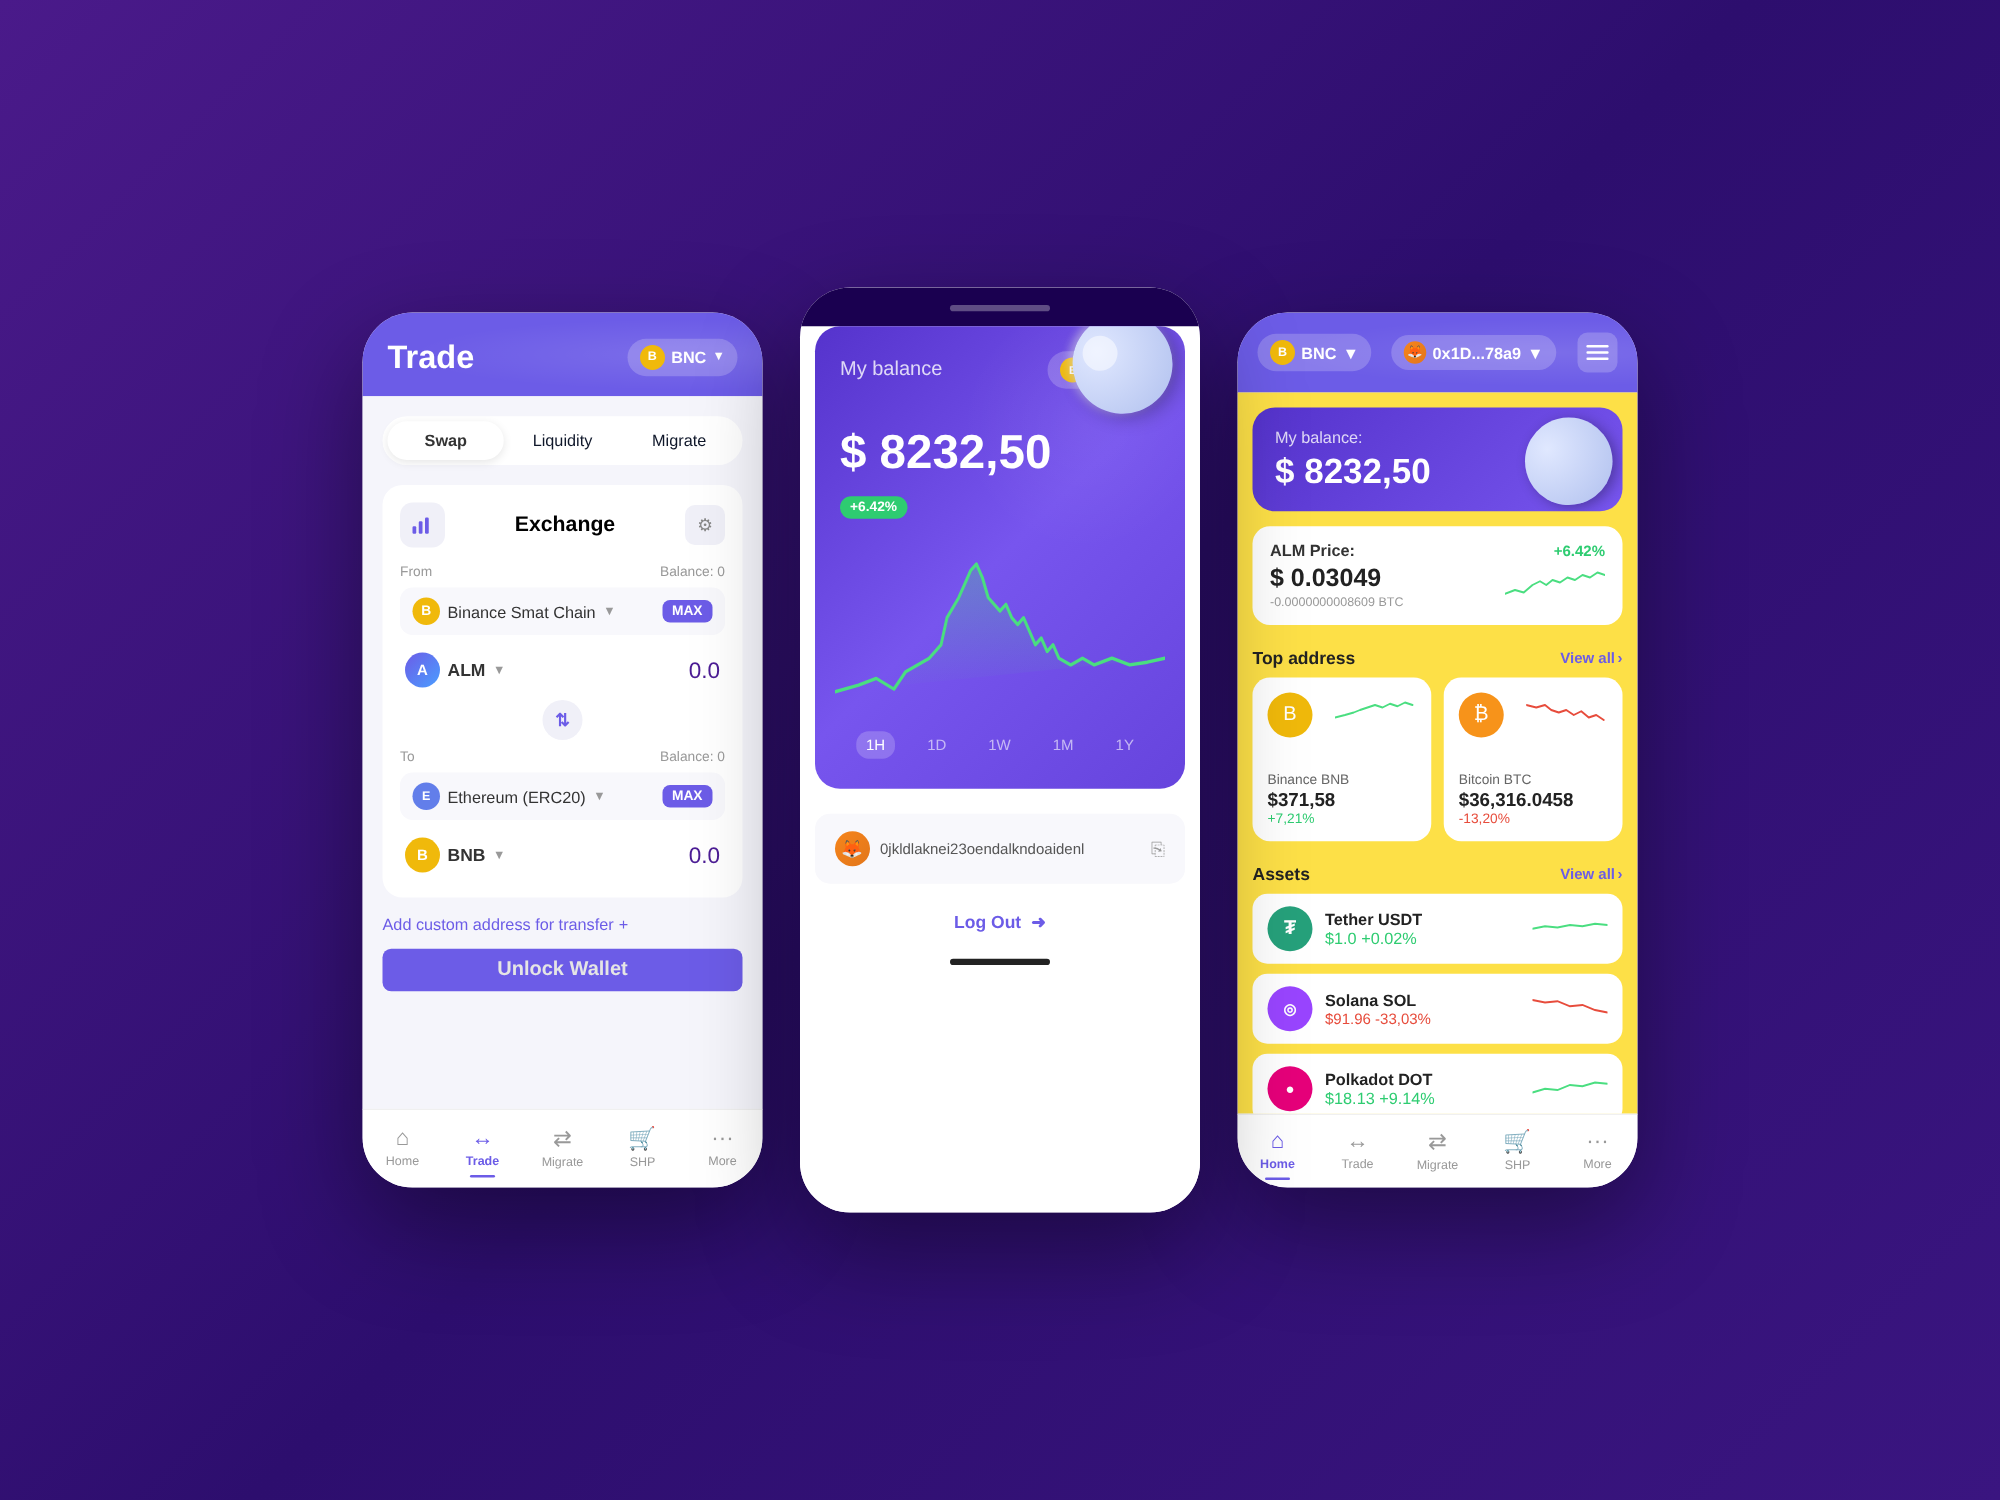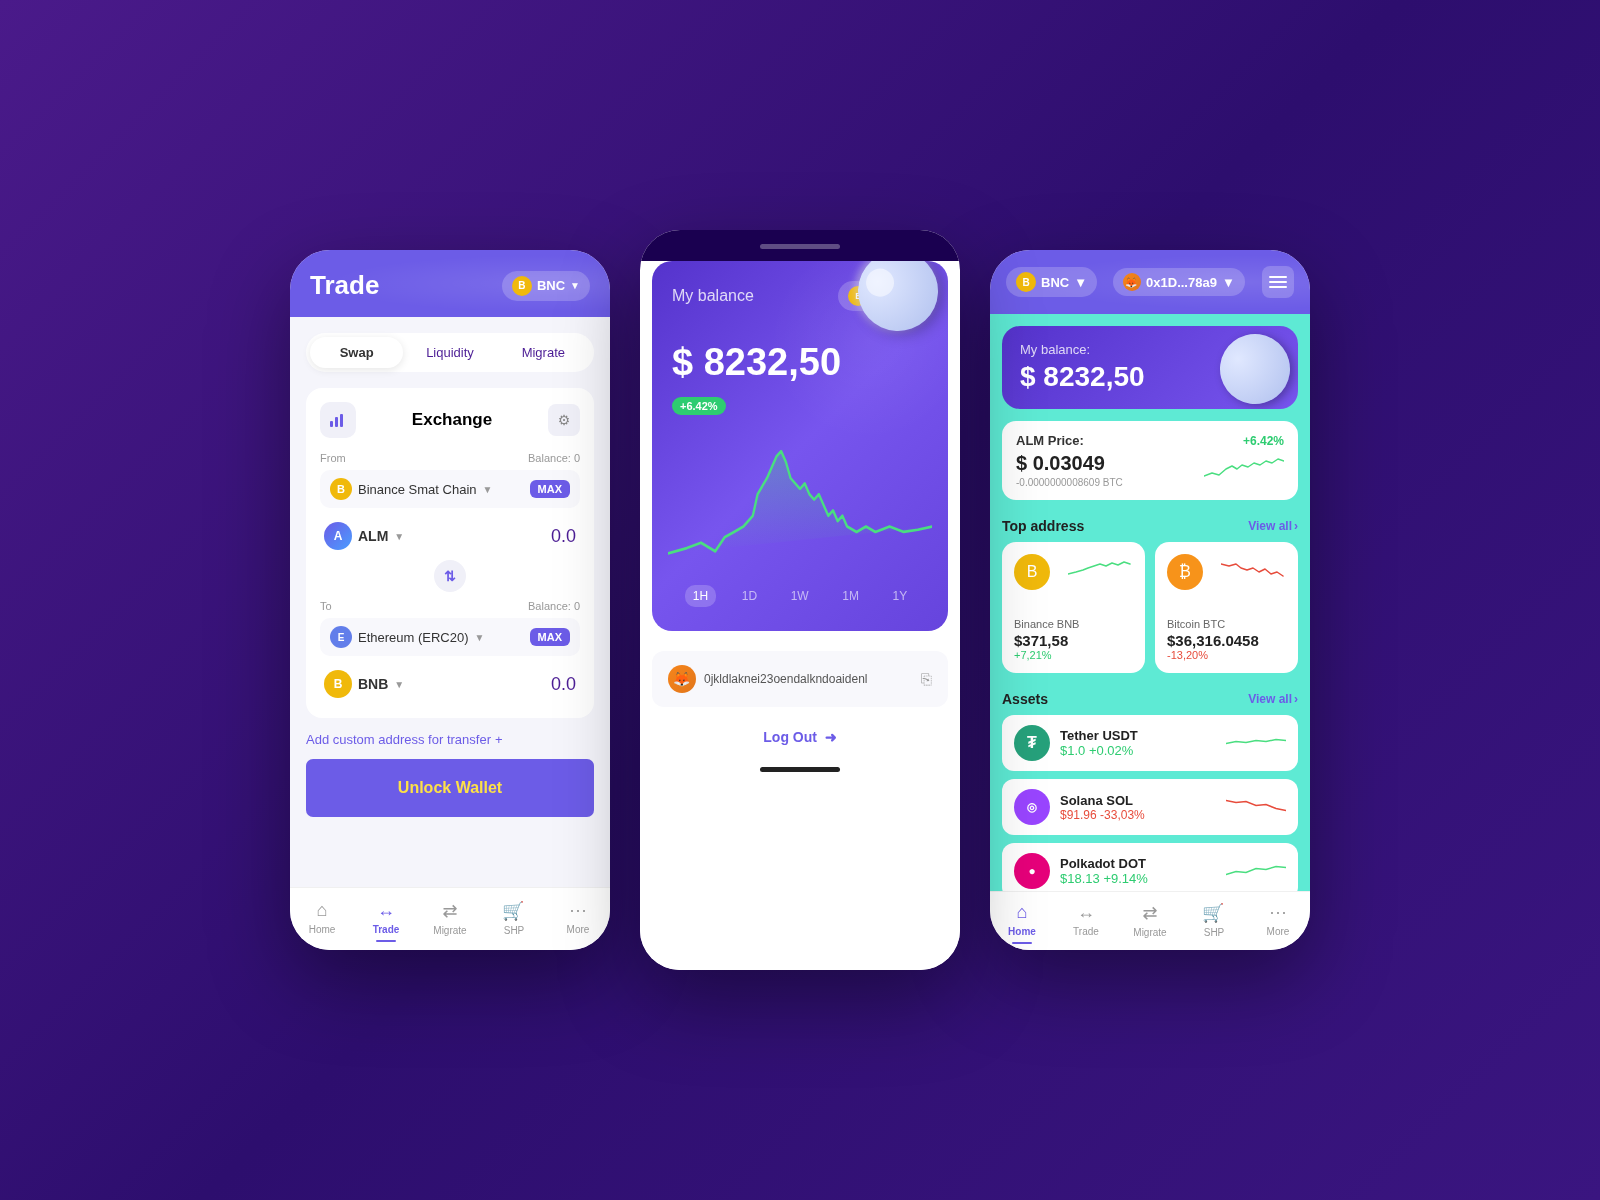--- a/index.html
+++ b/index.html
@@ -100,21 +100,21 @@
       padding: 4px;
       display: flex;
       margin-bottom: 16px;
     }
     .tab-item {
       flex: 1;
       text-align: center;
       padding: 8px;
       border-radius: 20px;
       font-size: 13px;
-      color: #4c1d95;
+      color: #0f172a;
       font-weight: 500;
       cursor: pointer;
     }
     .tab-item.active {
       background: #fff;
       color: #333;
       font-weight: 700;
       box-shadow: 0 2px 8px rgba(0,0,0,0.1);
     }
 
@@ -275,24 +275,24 @@
       font-weight: 500;
       margin: 14px 0 12px;
       display: flex;
       align-items: center;
       gap: 4px;
       cursor: pointer;
     }
 
     .unlock-btn {
       background: #6c5ce7;
-      color: #fde047;
+      color: #e5e5e5;
       border: none;
       border-radius: 7px;
-      padding: 20px;
+      padding: 8px;
       width: 100%;
       font-size: 16px;
       font-weight: 600;
       cursor: pointer;
     }
 
     
     .bottom-nav {
       background: #fff;
       display: flex;
@@ -548,21 +548,21 @@
       height: 32px;
       background: rgba(255,255,255,0.2);
       border-radius: 8px;
       display: flex;
       align-items: center;
       justify-content: center;
       cursor: pointer;
     }
 
     .p3-body {
-      background: #5eead4;
+      background: #fde047;
       flex: 1;
       overflow: hidden;
     }
 
     .p3-balance-card {
       background: linear-gradient(135deg, #5533cc, #7755ee);
       margin: 12px;
       border-radius: 18px;
       padding: 16px 18px;
       position: relative;

